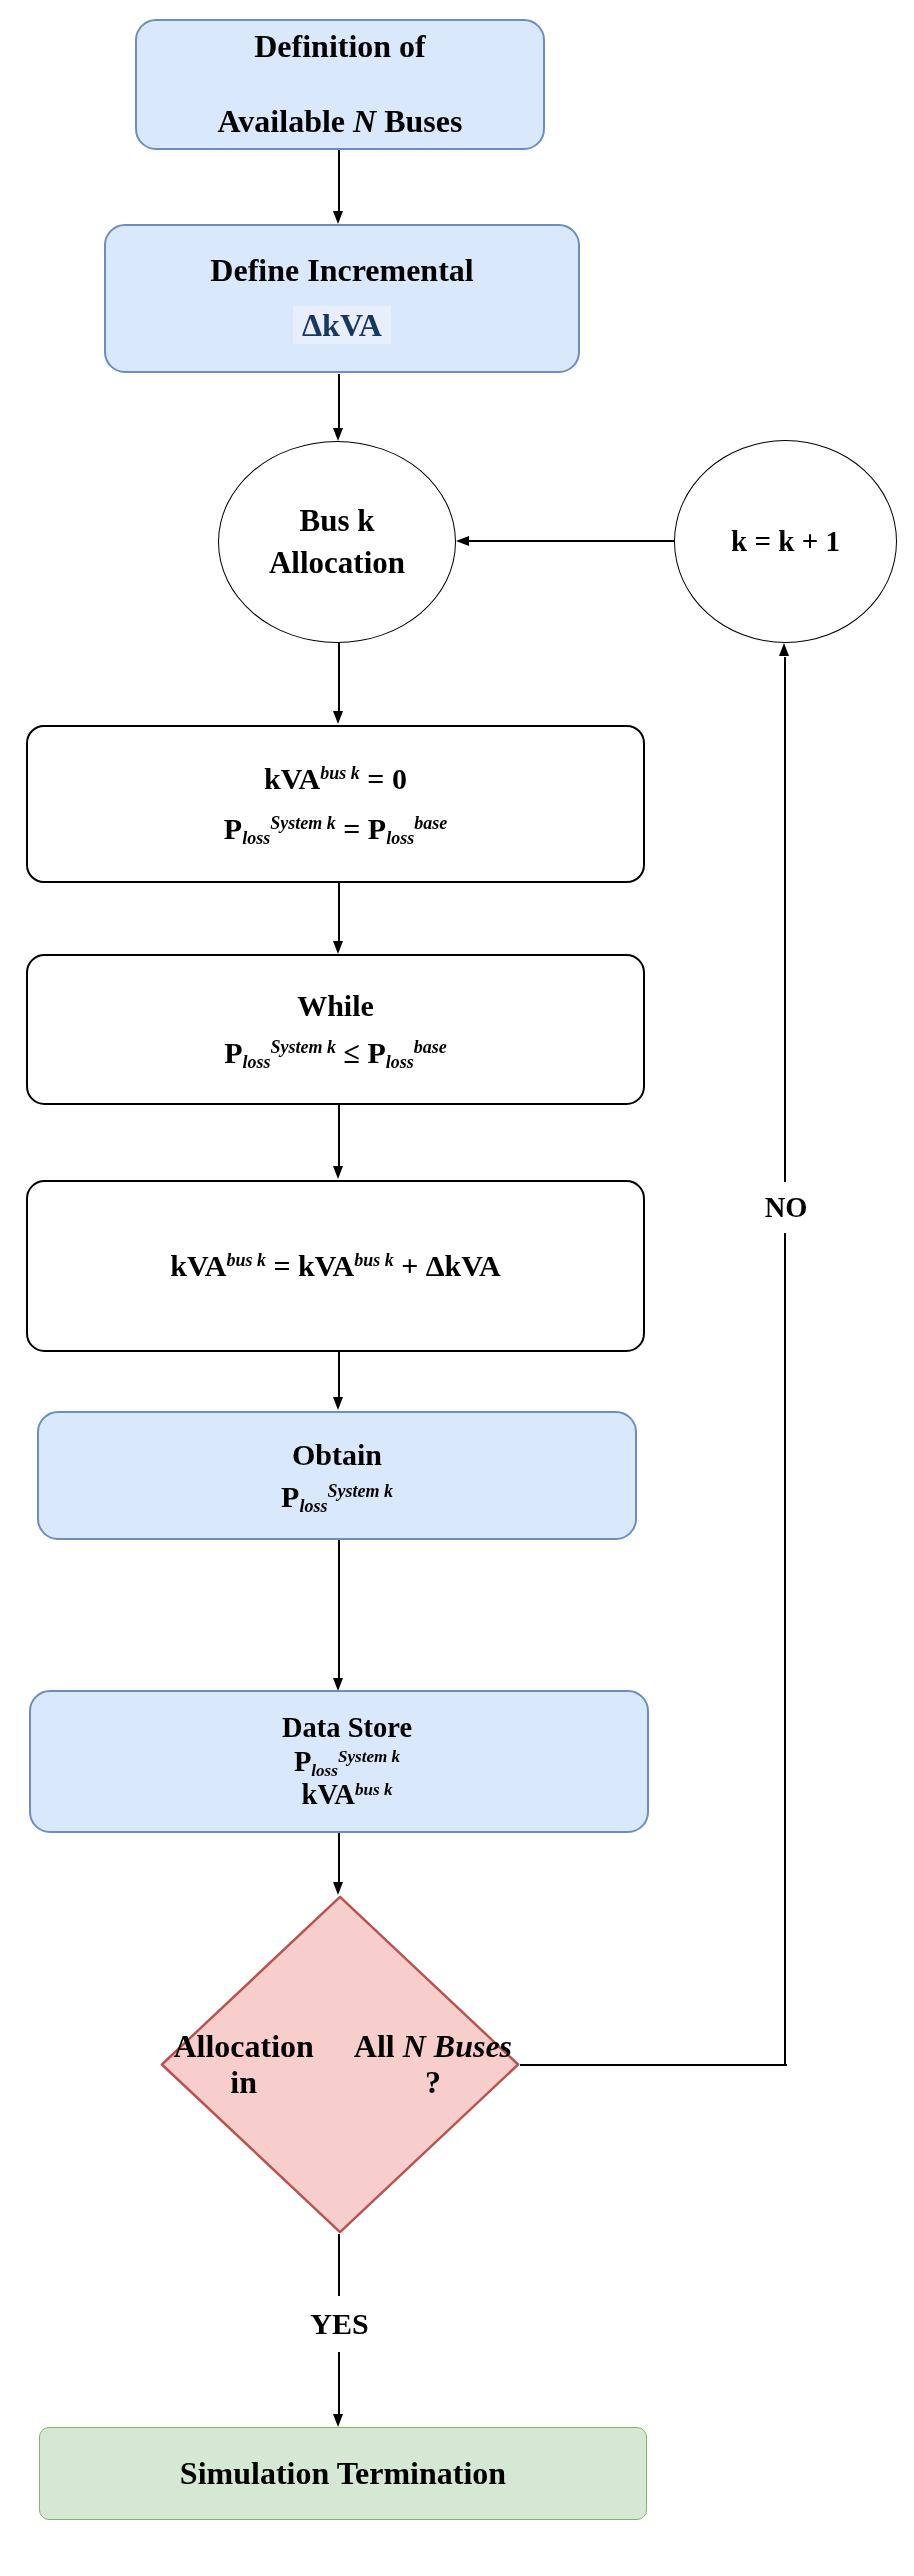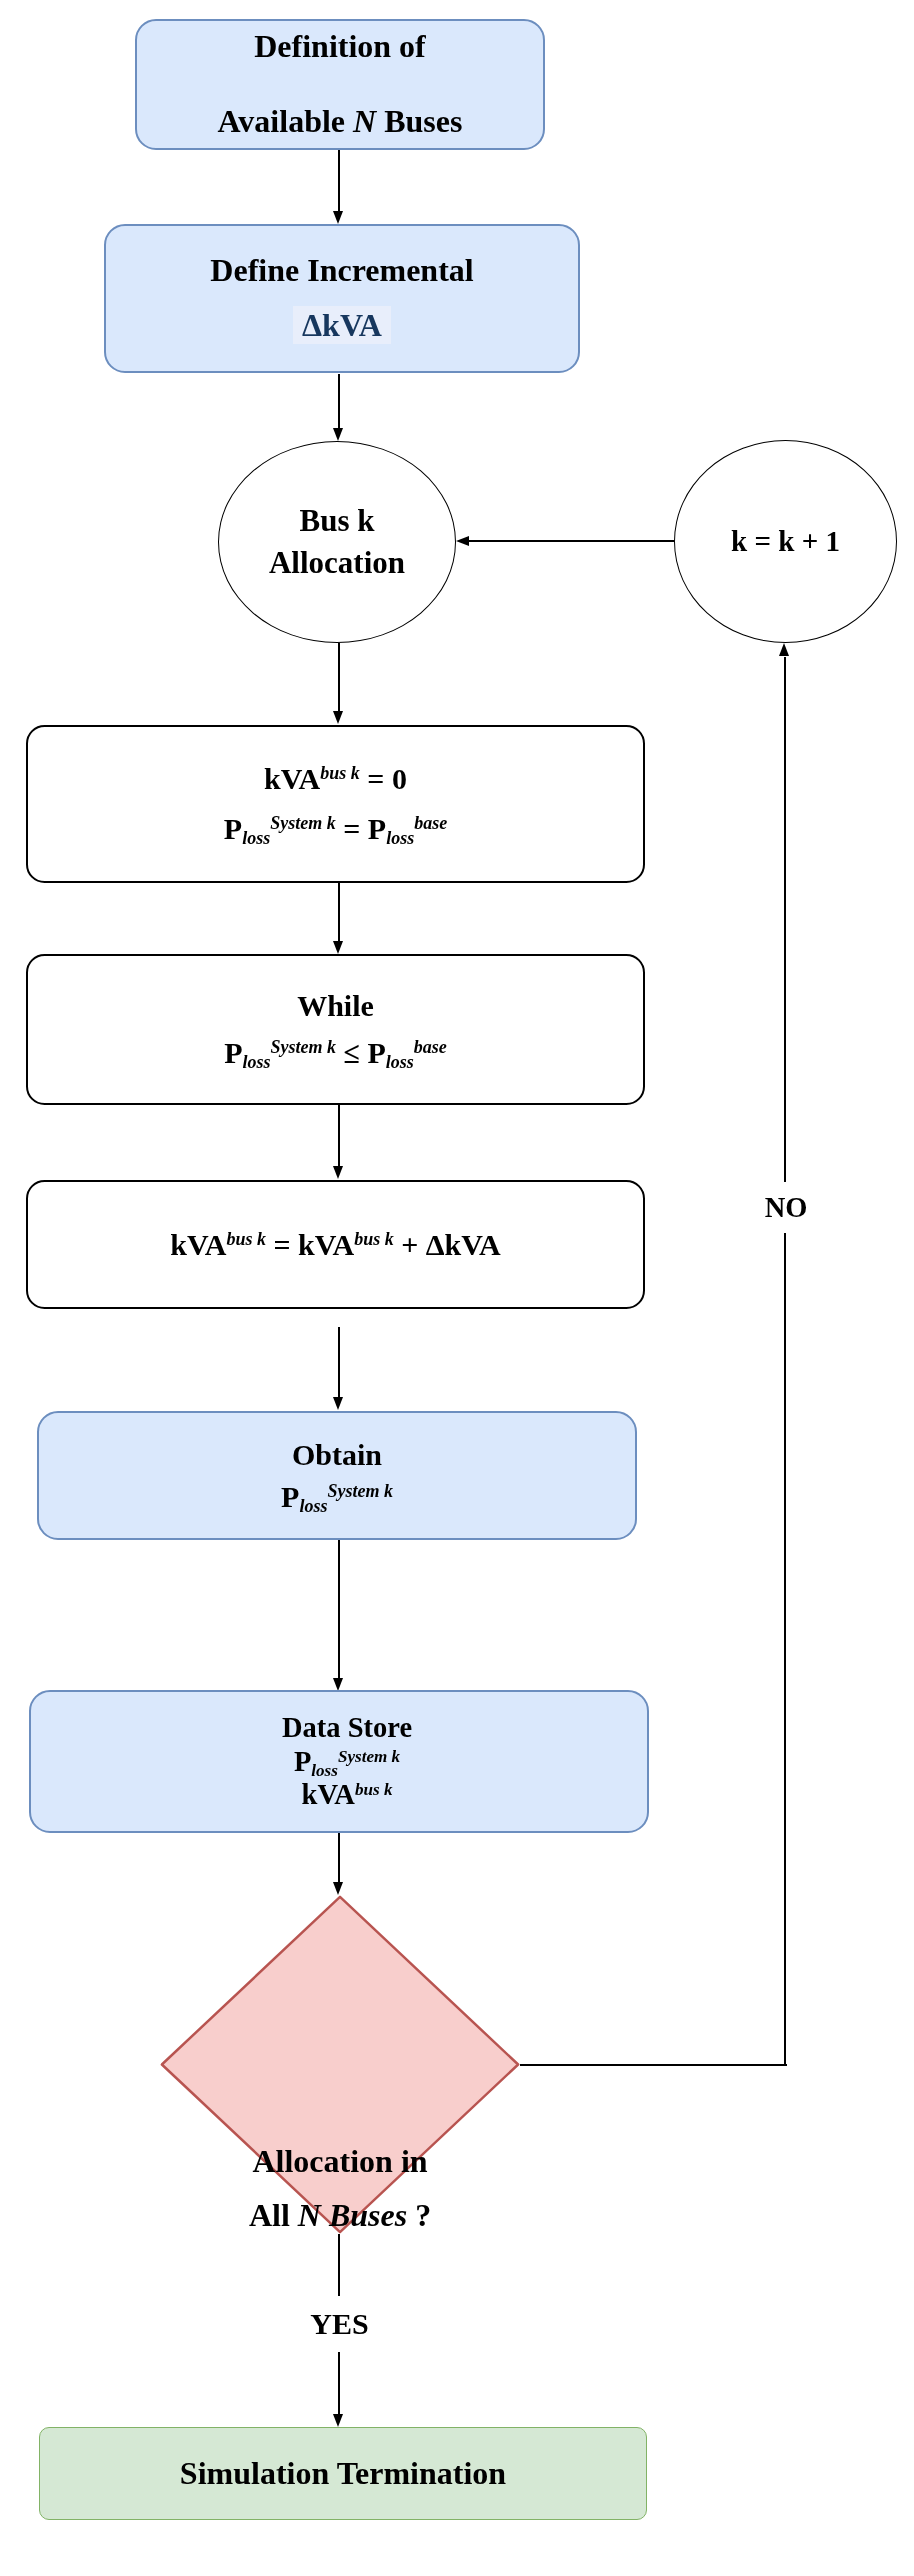--- a/index.html
+++ b/index.html
@@ -28,21 +28,21 @@
   .ah{position:absolute;width:0;height:0;z-index:1;}
   .ah-down{border-left:5.6px solid transparent;border-right:5.6px solid transparent;border-top:13.6px solid #000;}
   .ah-up{border-left:5.6px solid transparent;border-right:5.6px solid transparent;border-bottom:13.6px solid #000;}
   .ah-left{border-top:5.6px solid transparent;border-bottom:5.6px solid transparent;border-right:13.6px solid #000;}
   .edge-label{
     position:absolute;display:flex;align-items:center;justify-content:center;
     background:#ffffff;z-index:5;font-size:30px;
   }
   .diamond-svg{position:absolute;z-index:2;}
   .diamond-text{
-    position:absolute;display:flex;flex-direction:column;align-items:center;justify-content:flex-end;
+    position:absolute;display:flex;flex-direction:row;align-items:center;justify-content:center;
     text-align:center;z-index:3;
   }
 </style>
 </head>
 <body>
 
 <div id="canvas">
 
   <div class="vline" style="left:338px;top:150px;height:62px;"></div>
   <div class="ah ah-down" style="left:333px;top:211px;"></div>
@@ -90,31 +90,31 @@
 
   <div class="node circle" style="left:218px;top:441px;width:238px;height:202px;gap:7.4px;font-size:31px;">
     <div class="tline">Bus k</div>
     <div class="tline">Allocation</div>
   </div>
 
   <div class="node circle" style="left:674px;top:440px;width:223px;height:203px;font-size:29px;">
     <div class="tline">k = k + 1</div>
   </div>
 
-  <div class="node white fx" style="left:26px;top:725px;width:619px;height:158px;gap:16px;font-size:30px;">
+  <div class="node white fx" style="left:26px;top:725px;width:619px;height:158px;gap:16px;font-size:30px;border-radius:18px;">
     <div class="tline"><span>kVA</span><sup>bus k</sup><span> = 0</span></div>
     <div class="tline"><span>P</span><sub>loss</sub><sup>System k</sup><span> = </span><span>P</span><sub>loss</sub><sup>base</sup></div>
   </div>
 
   <div class="node white fx" style="left:26px;top:954px;width:619px;height:151px;gap:13.6px;font-size:30px;">
     <div class="tline">While</div>
     <div class="tline"><span>P</span><sub>loss</sub><sup>System k</sup><span> ≤ </span><span>P</span><sub>loss</sub><sup>base</sup></div>
   </div>
 
-  <div class="node white fx" style="left:26px;top:1180px;width:619px;height:129px;font-size:30px;">
+  <div class="node white fx" style="left:26px;top:1180px;width:619px;height:172px;font-size:30px;">
     <div class="tline"><span>kVA</span><sup>bus k</sup><span> = </span><span>kVA</span><sup>bus k</sup><span> + ΔkVA</span></div>
   </div>
 
   <div class="node blue fx" style="left:37px;top:1411px;width:600px;height:129px;gap:8.7px;font-size:30px;">
     <div class="tline">Obtain</div>
     <div class="tline"><span>P</span><sub>loss</sub><sup>System k</sup></div>
   </div>
 
   <div class="node blue fx" style="left:29px;top:1690px;width:620px;height:143px;gap:1.2px;font-size:28.5px;padding-left:16px;">
     <div class="tline">Data Store</div>

